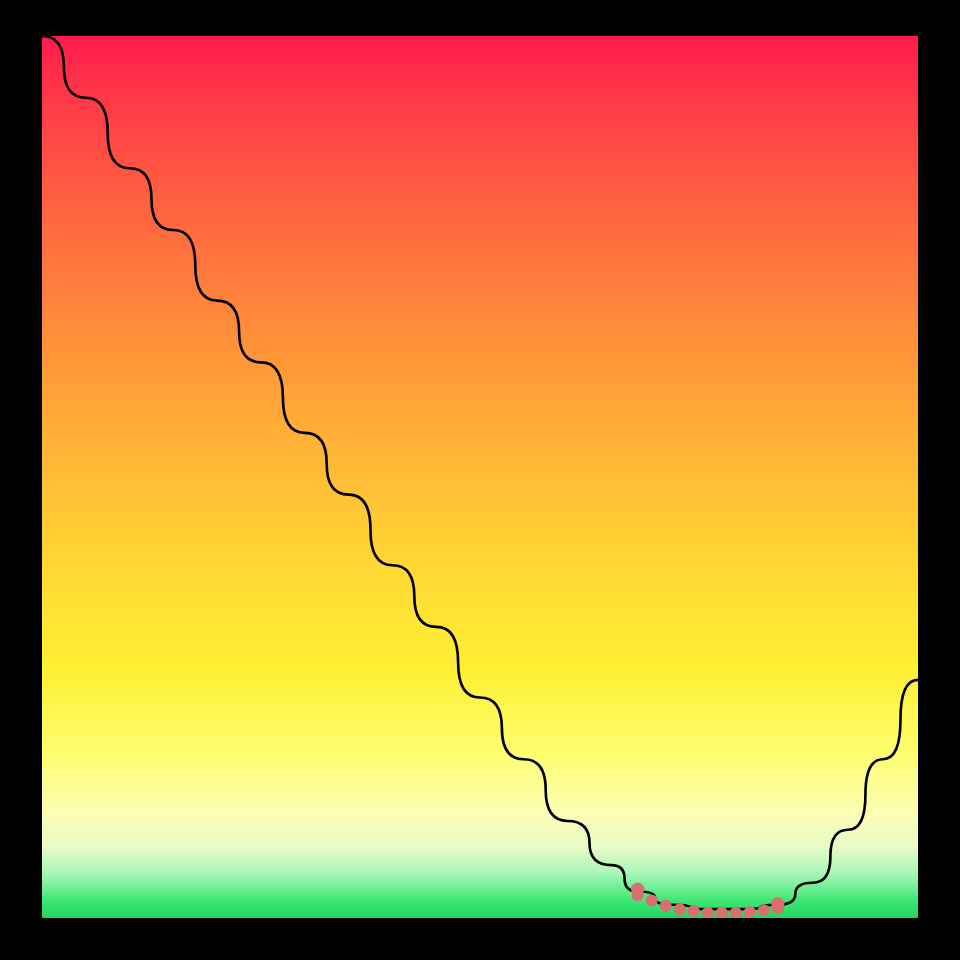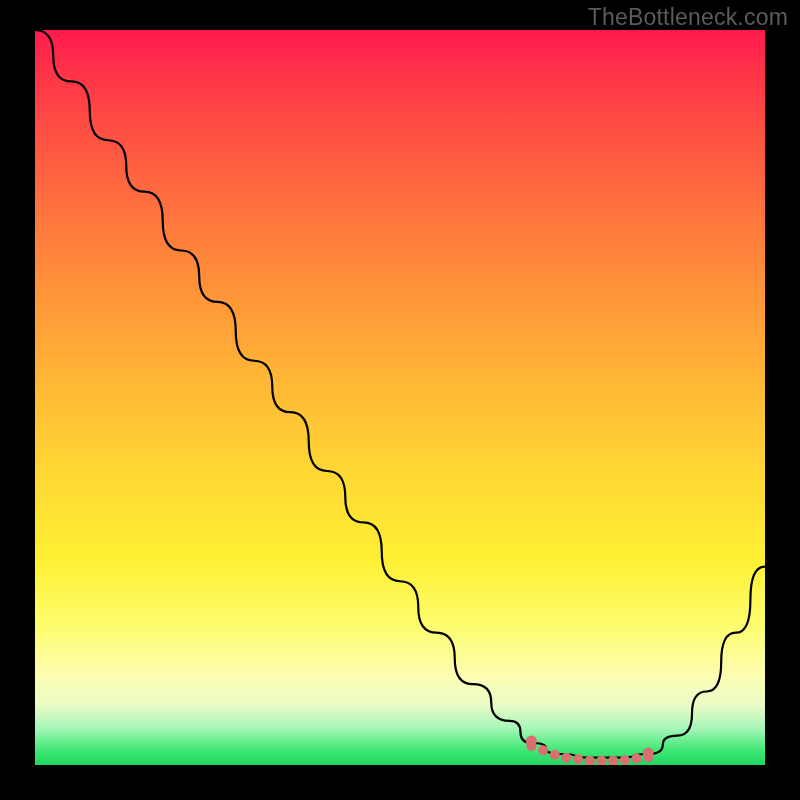--- a/index.html
+++ b/index.html
@@ -78,21 +78,20 @@
     stroke-width: 10;
     stroke-linecap: round;
     fill: none;
   }
 </style>
 </head>
 <body>
 
 <div class="frame">
 
-  <div class="watermark">TheBottleneck.com</div>
 
   <div class="plot-area">
     <div class="gradient"></div>
 
     <svg class="overlay" viewBox="0 0 730 735" preserveAspectRatio="none">
       <path class="curve" d="M 0 0 Q 18.25 0 18.25 25.724999999999966 Q 18.25 51.44999999999993 36.5 51.44999999999993 Q 54.75 51.44999999999993 54.75 80.84999999999997 Q 54.75 110.25 73 110.25 Q 91.25 110.25 91.25 135.97499999999997 Q 91.25 161.69999999999993 109.5 161.69999999999993 Q 127.75 161.69999999999993 127.75 191.09999999999997 Q 127.75 220.5 146 220.5 Q 164.25 220.5 164.25 246.225 Q 164.25 271.95 182.5 271.95 Q 200.75 271.95 200.75 301.34999999999997 Q 200.75 330.74999999999994 219 330.74999999999994 Q 237.25 330.74999999999994 237.25 356.47499999999997 Q 237.25 382.2 255.49999999999997 382.2 Q 273.75 382.2 273.75 411.6 Q 273.75 441 292 441 Q 310.25 441 310.25 466.725 Q 310.25 492.45 328.5 492.45 Q 346.75 492.45 346.75 521.85 Q 346.75 551.25 365 551.25 Q 383.25 551.25 383.25 576.975 Q 383.25 602.7 401.50000000000006 602.7 Q 419.75 602.7 419.75 628.425 Q 419.75 654.15 438 654.15 Q 456.25 654.15 456.25 672.525 Q 456.25 690.9 474.5 690.9 Q 485.45000000000005 690.9 485.45000000000005 701.925 Q 485.45000000000005 712.95 496.40000000000003 712.95 Q 511 712.95 511 718.4625000000001 Q 511 723.975 525.6 723.975 Q 540.2 723.975 540.2 725.8125 Q 540.2 727.65 554.8 727.65 Q 569.4 727.65 569.4 727.65 Q 569.4 727.65 584 727.65 Q 598.5999999999999 727.65 598.5999999999999 725.8125 Q 598.5999999999999 723.975 613.1999999999999 723.975 Q 627.8 723.975 627.8 714.7875 Q 627.8 705.6 642.4 705.6 Q 657 705.6 657 683.55 Q 657 661.5 671.6 661.5 Q 686.2 661.5 686.2 632.1 Q 686.2 602.7 700.8 602.7 Q 715.4 602.7 715.4 569.625 Q 715.4 536.55 730 536.55" id="curve-path"></path>
       <path class="band-underline" d="" id="band-path"></path>
       <g id="band-dots">
           <circle cx="496.40000000000003" cy="715.95" r="5" class="band-dot"></circle>
           <circle cx="508.08" cy="720.36" r="5" class="band-dot"></circle>

